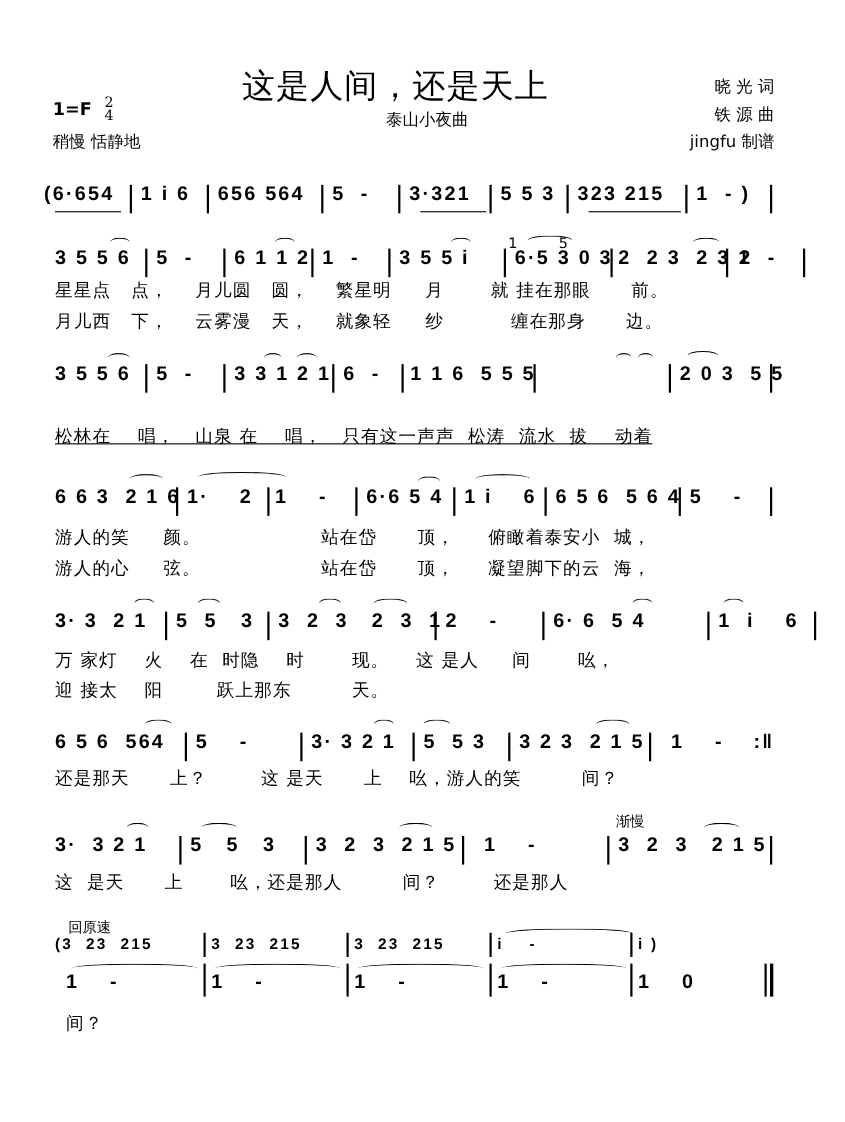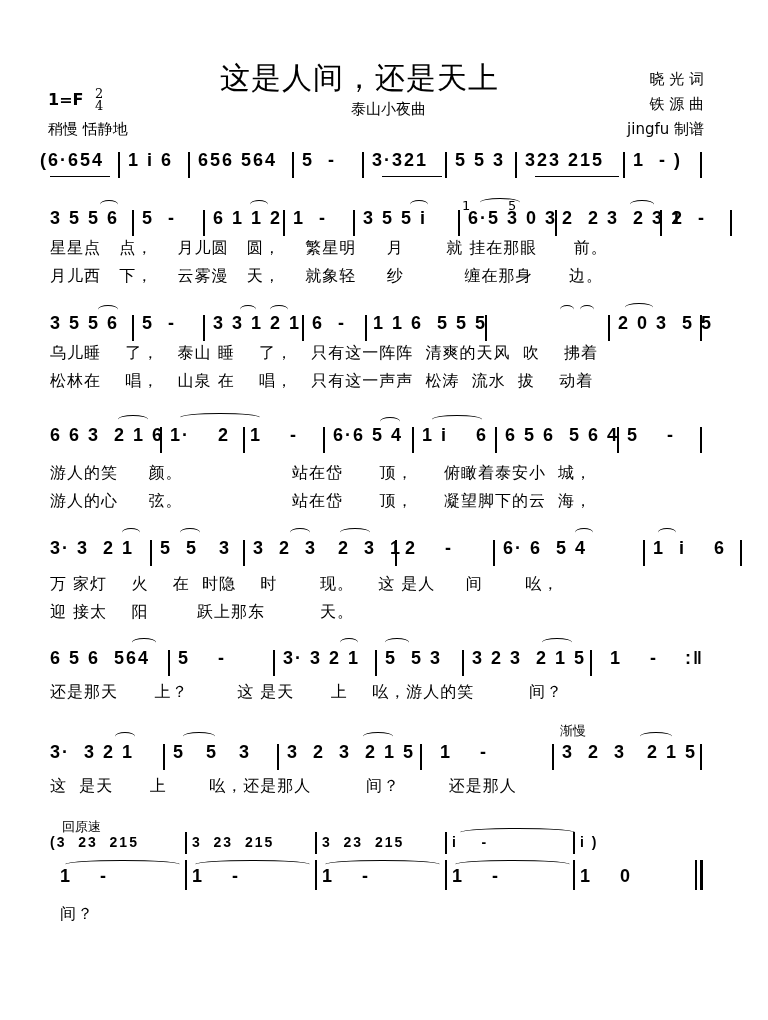--- a/index.html
+++ b/index.html
@@ -5,21 +5,21 @@
   html, body { margin:0; padding:0; background:#ffffff; }
   body { width:768px; height:1020px; position:relative; overflow:hidden;
          font-family:"DejaVu Sans", sans-serif; color:#000; }
   .abs { position:absolute; }
   .title { font-family:"DejaVu Serif", serif; font-size:30px; left:220px; top:58px; letter-spacing:1px; }
   .subtitle { font-family:"DejaVu Sans", sans-serif; font-size:15px; left:330px; top:100px;margin-left:21px; }
   .key { left:48px; top:88px; font-size:16px; font-weight:bold; }
   .key .ts { display:inline-block; vertical-align:middle; text-align:center; font-weight:normal; font-family:"DejaVu Serif", serif; font-size:13px; line-height:12px; margin-left:6px; }
   .tempo { left:48px; top:120px; font-size:15px; }
   .credit { font-size:15px; right:64px; }
-  .row { position:absolute; left:40px; width:700px; height:40px; }
+  .row { position:absolute; left:40px; width:700px; height:40px;margin-top:16px; }
   .notes { position:absolute; left:0; top:0; height:30px; font-family:"Liberation Sans", sans-serif;
            font-weight:bold; font-size:18px; white-space:pre; letter-spacing:2px; }
   .bar { position:absolute; width:1.5px; background:#000; height:26px; top:2px; }
   .lyric { position:absolute; font-family:"DejaVu Serif", serif; font-size:16px; white-space:pre; letter-spacing:1px; }
   .ul { position:absolute; height:1.2px; background:#000; }
   .slur { position:absolute; border-top:1.5px solid #000; border-radius:50% 50% 0 0; height:8px; }
   .mark { position:absolute; font-size:13px; }
   .final { position:absolute; width:3px; background:#000; height:28px; }
 </style>
 </head>
@@ -102,22 +102,21 @@
   <div class="bar" style="left:445px;"></div>
   <div class="bar" style="left:568px;"></div>
   <div class="notes" style="left:578px;">2 0 3  5 5</div>
   <div class="bar" style="left:660px;"></div>
   <div class="slur" style="left:58px;top:-8px;width:20px;"></div>
   <div class="slur" style="left:200px;top:-8px;width:16px;"></div>
   <div class="slur" style="left:230px;top:-8px;width:18px;"></div>
   <div class="slur" style="left:520px;top:-8px;width:14px;"></div>
   <div class="slur" style="left:540px;top:-8px;width:14px;"></div>
   <div class="slur" style="left:585px;top:-10px;width:28px;"></div>
-  <div class="lyric" style="left:10px;top:30px;">乌儿睡    了，   泰山 睡    了，   只有这一阵阵  清爽的天风  吹    拂着</div>
-  <div class="lyric" style="left:10px;top:58px;">松林在    唱，   山泉 在    唱，   只有这一声声  松涛  流水  拔    动着</div>
+  <div class="lyric" style="left:10px;top:58px;text-decoration:underline;">松林在    唱，   山泉 在    唱，   只有这一声声  松涛  流水  拔    动着</div>
 </div>
 
 <div class="row" style="top:425px;height:80px;">
   <div class="notes" style="left:10px;">6 6 3  2 1 6</div>
   <div class="bar" style="left:120px;"></div>
   <div class="notes" style="left:130px;">1·    2</div>
   <div class="bar" style="left:203px;"></div>
   <div class="notes" style="left:210px;">1    -</div>
   <div class="bar" style="left:283px;"></div>
   <div class="notes" style="left:293px;text-align:center;">6·6 5 4</div>

